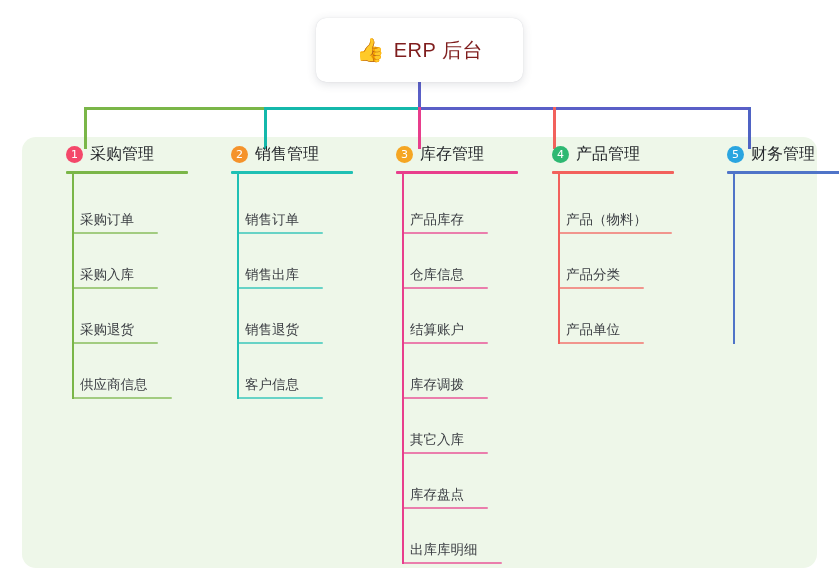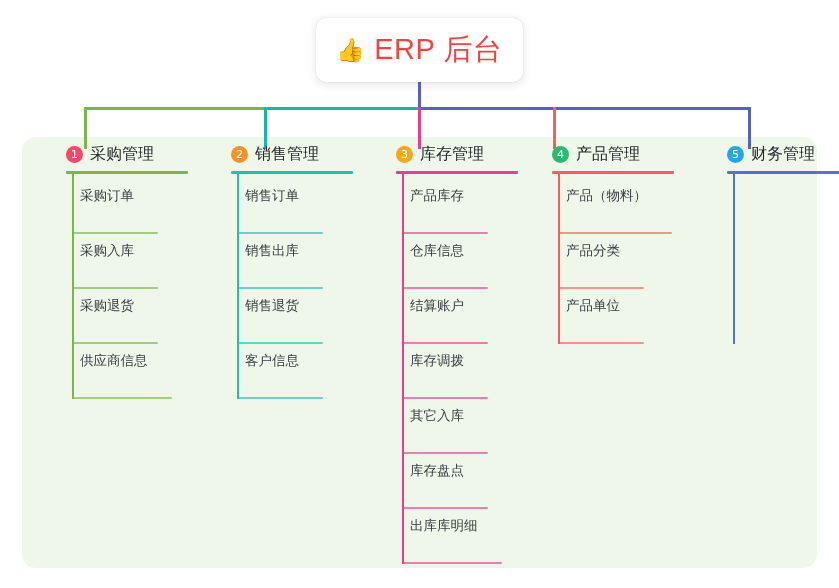--- a/index.html
+++ b/index.html
@@ -15,21 +15,21 @@
   
   .title-card{
     position:absolute;left:316px;top:18px;width:207px;height:64px;
     background:#ffffff;border-radius:10px;
     box-shadow:0 2px 10px rgba(60,70,90,.16), 0 0 1px rgba(60,70,90,.20);
     display:flex;align-items:center;justify-content:center;
     z-index:5;
   }
   .title-inner{display:flex;align-items:center;gap:9px;}
   .thumb-icon{font-size:23px;line-height:1;display:block;}
-  .title-text{font-size:29px;color:#ef4444;letter-spacing:.5px;white-space:nowrap;}
+  .title-text{font-size:20px;color:#7f1d1d;letter-spacing:.5px;white-space:nowrap;}
 
   
   .line{position:absolute;z-index:2;}
 
   
   .stem{left:418px;top:82px;width:3px;height:26px;background:#5a5fc7;}
 
   
   .bus-green {left:84px; top:107px;width:180px;height:3px;background:#7ab648;}
   .bus-teal  {left:264px;top:107px;width:165px;height:3px;background:#14b8ab;}
@@ -72,21 +72,21 @@
   .head-rule{height:3px;border-radius:1px;margin-left:22px;}
 
   
   .spine{position:absolute;width:2px;top:37px;left:28px;}
 
   .items{position:relative;padding-top:5px;}
   .item{
     position:relative;height:55px;
   }
   .item-label{
-    position:absolute;left:36px;top:8px;
+    position:absolute;left:36px;top:32px;
     font-size:13.5px;color:#3a3d42;white-space:nowrap;
   }
   .item-rule{
     position:absolute;left:28px;bottom:0;height:2px;border-radius:1px;
   }
 </style>
 </head>
 <body>
 
 <div id="root">

